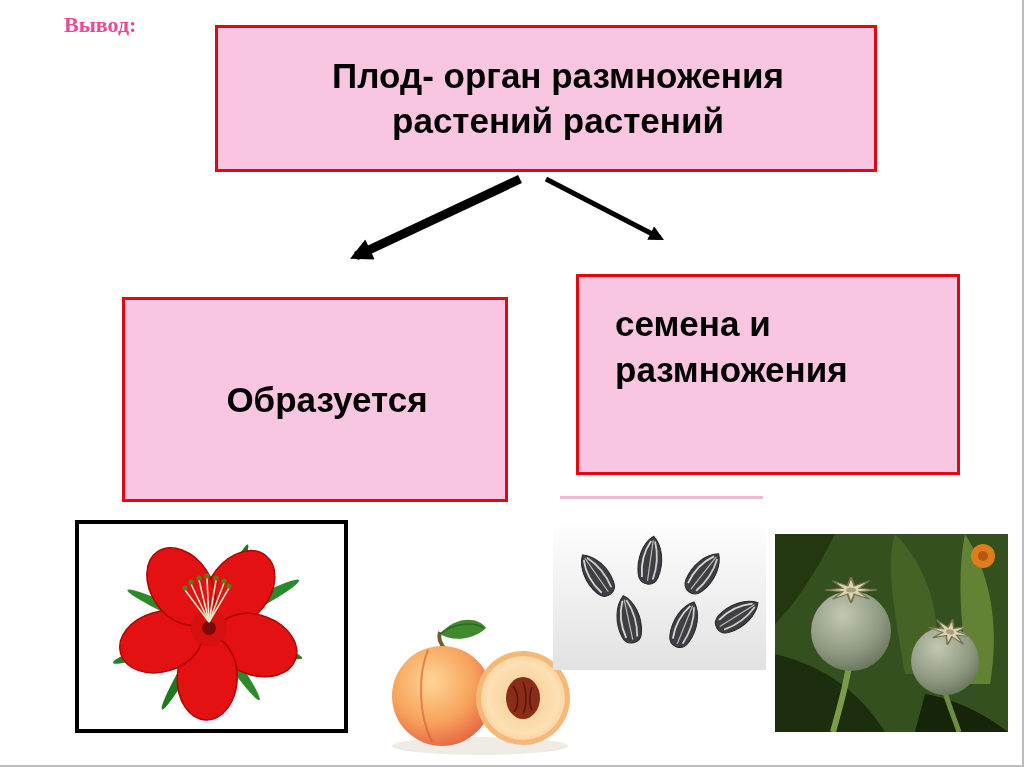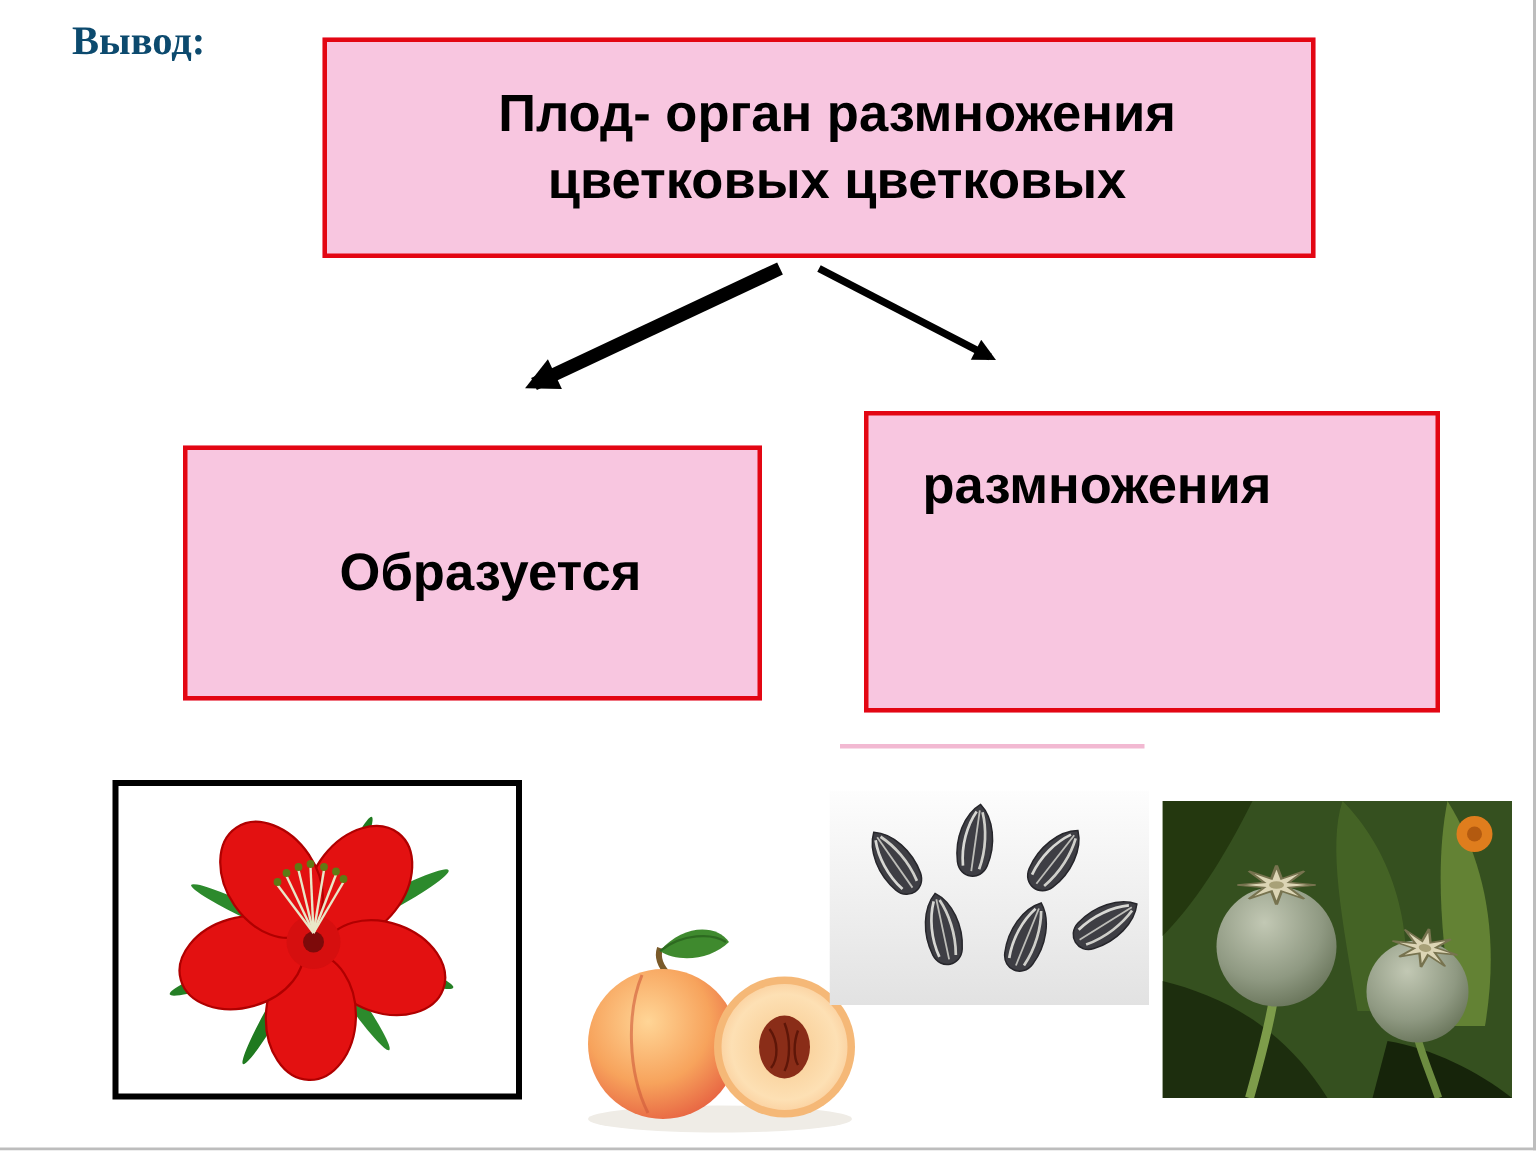--- a/index.html
+++ b/index.html
@@ -5,37 +5,37 @@
   * { margin:0; padding:0; box-sizing:border-box; }
   html,body { background:#ffffff; }
   body { font-family:"Liberation Sans", sans-serif; }
 
   .slide {
     position:relative; width:1024px; height:767px; background:#ffffff; overflow:hidden;
     border-right:2px solid #bdbdbd; border-bottom:2px solid #bdbdbd;
   }
 
   .conclusion {
-    position:absolute; left:48px; top:12px;
-    font-family:"Liberation Serif", serif; font-weight:bold; font-size:27px; color:#0c4a6e;
+    position:absolute; left:64px; top:12px;
+    font-family:"Liberation Serif", serif; font-weight:bold; font-size:22px; color:#ec4899;
   }
 
   .pinkbox {
     position:absolute;
     background:var(--box-background,#f8c6e0);
     border:3px solid var(--box-border,#e30613);
     color:#000; font-weight:bold;padding-left:24px;
   }
   .titlebox {
     left:215px; top:25px; width:662px; height:147px; font-size:35px;
     display:flex; flex-direction:column; justify-content:center; align-items:center;
     line-height:1.28; text-align:center;
   }
   .leftbox {
-    left:122px; top:297px; width:386px; height:170px; font-size:35px;
+    left:122px; top:297px; width:386px; height:205px; font-size:35px;
     display:flex; flex-direction:row; justify-content:center; align-items:center;
     line-height:1.3; text-align:center;
   }
   .rightbox {
     left:576px; top:274px; width:384px; height:201px; font-size:35px;
     padding:24px 10px 0 36px; line-height:1.3; text-align:left;
   }
 
   .arrows { position:absolute; left:0; top:0; width:1024px; height:767px; pointer-events:none; }
 
@@ -52,41 +52,42 @@
 </style>
 </head>
 <body>
 
 <div class="slide">
 
   <div class="conclusion">Вывод:</div>
 
   <div class="pinkbox titlebox">
     <div>Плод- орган размножения</div>
-    <div>цветковых цветковых</div>
+    <div>растений растений</div>
   </div>
 
   <svg class="arrows" viewBox="0 0 1024 767" xmlns="http://www.w3.org/2000/svg">
     <defs>
       <marker id="headBig" viewBox="0 0 10 10" refX="7" refY="5" markerWidth="26" markerHeight="22" markerUnits="userSpaceOnUse" orient="auto">
         <path d="M0,0 L10,5 L0,10 Z" fill="#000"></path>
       </marker>
       <marker id="headSmall" viewBox="0 0 10 10" refX="7" refY="5" markerWidth="18" markerHeight="15" markerUnits="userSpaceOnUse" orient="auto">
         <path d="M0,0 L10,5 L0,10 Z" fill="#000"></path>
       </marker>
     </defs>
     <line x1="520" y1="179" x2="356" y2="256" stroke="#000" stroke-width="9" marker-end="url(#headBig)"></line>
     <line x1="546" y1="179" x2="660" y2="238" stroke="#000" stroke-width="5" marker-end="url(#headSmall)"></line>
   </svg>
 
   <div class="pinkbox leftbox">
     <div>Образуется</div>
   </div>
 
   <div class="pinkbox rightbox">
+    <div>семена и</div>
     <div>размножения</div>
   </div>
 
   <div class="divider"></div>
 
   <div class="photo flower-frame">
     <svg viewBox="0 0 265 205" xmlns="http://www.w3.org/2000/svg">
       <g transform="translate(130,104)">
         <g>
           <ellipse cx="50" cy="0" rx="52" ry="6" transform="rotate(-28)" fill="#2c8a2c"></ellipse>

